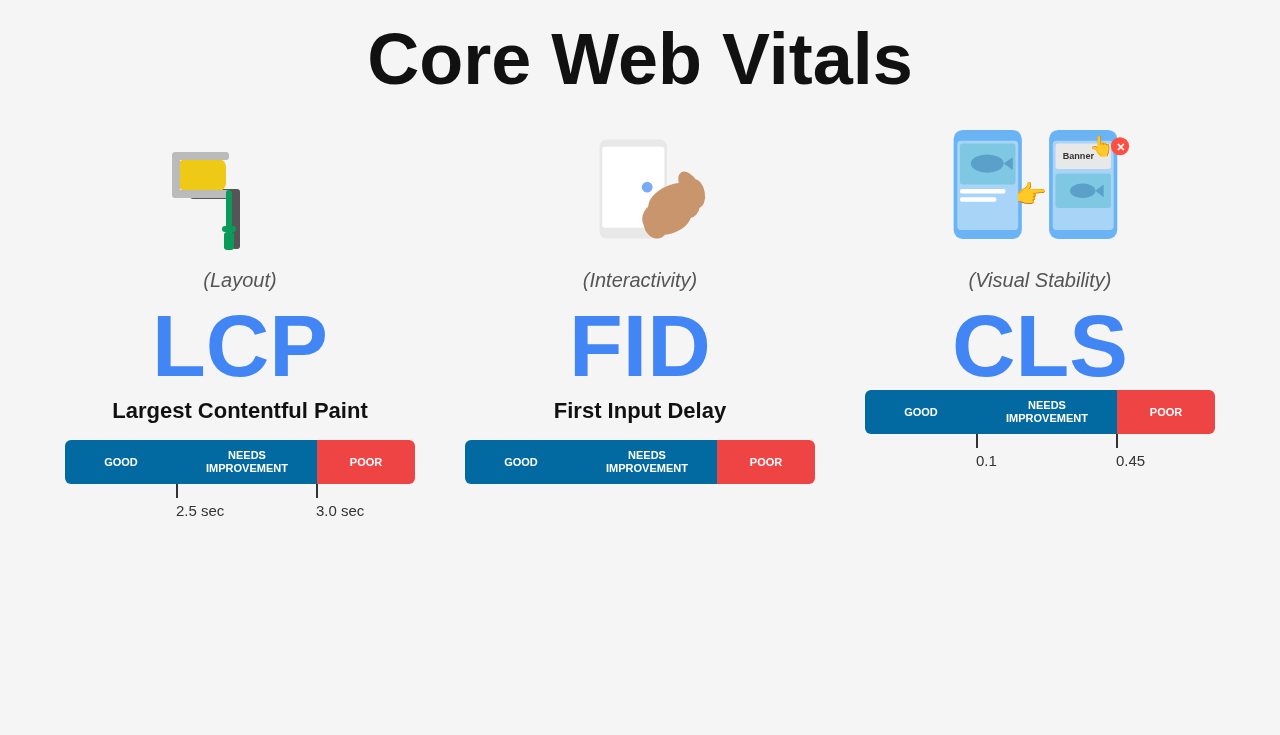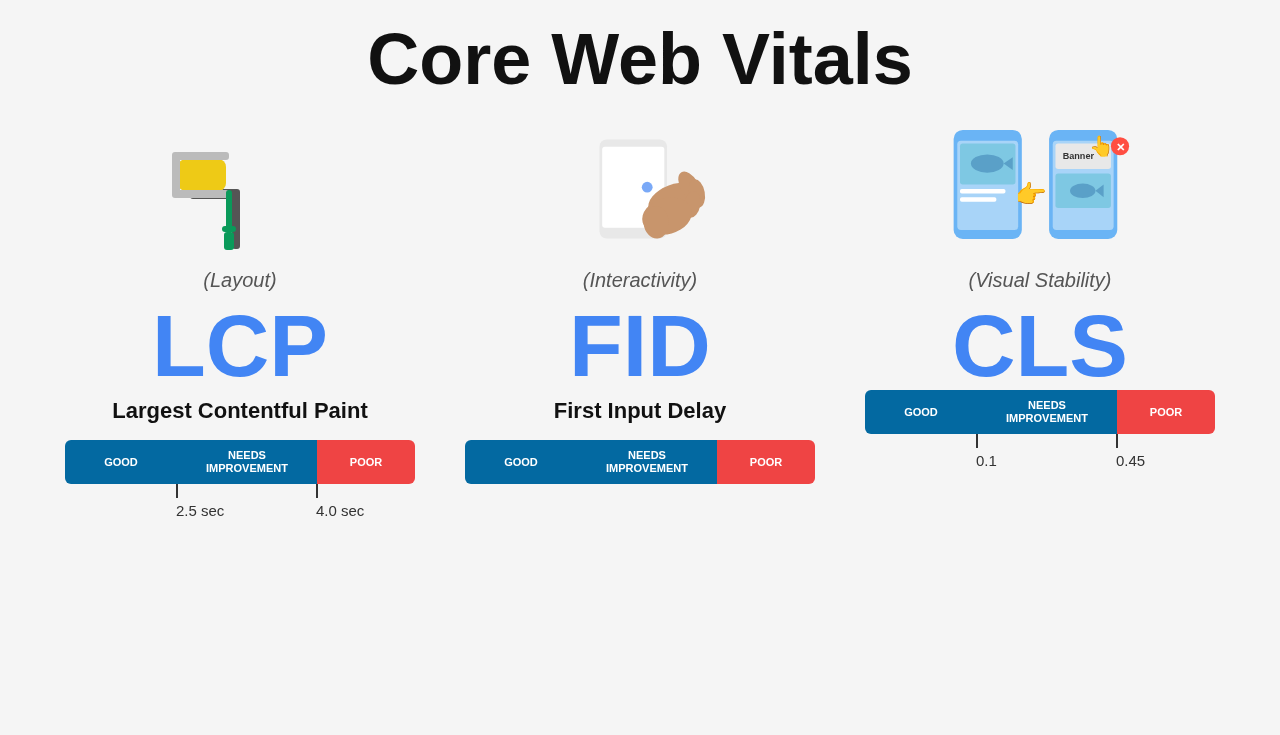--- a/index.html
+++ b/index.html
@@ -205,21 +205,21 @@
         <div class="bar-needs" style="flex: 40">NEEDS<br>IMPROVEMENT</div>
         <div class="bar-poor" style="flex: 28">POOR</div>
       </div>
       <div class="bar-markers" style="position:relative; height:38px;">
         <div class="marker" style="left: calc(32% - 1px)">
           <div class="marker-line"></div>
           <div class="marker-label">2.5 sec</div>
         </div>
         <div class="marker" style="left: calc(72% - 1px)">
           <div class="marker-line"></div>
-          <div class="marker-label">4.0 sec</div>
+          <div class="marker-label">3.0 sec</div>
         </div>
       </div>
     </div>
   </div>
 
   <div class="metric-col">
     <div class="metric-icon">
 
       <svg class="phone-svg" viewBox="0 0 200 150" xmlns="http://www.w3.org/2000/svg">
 

